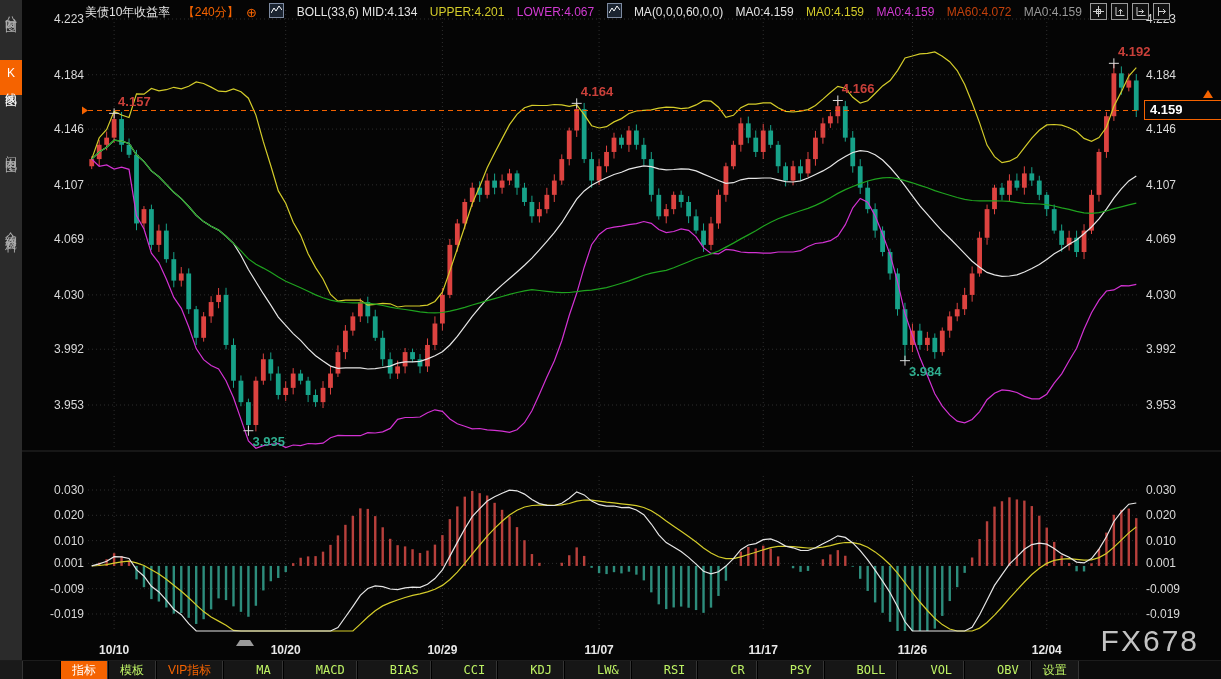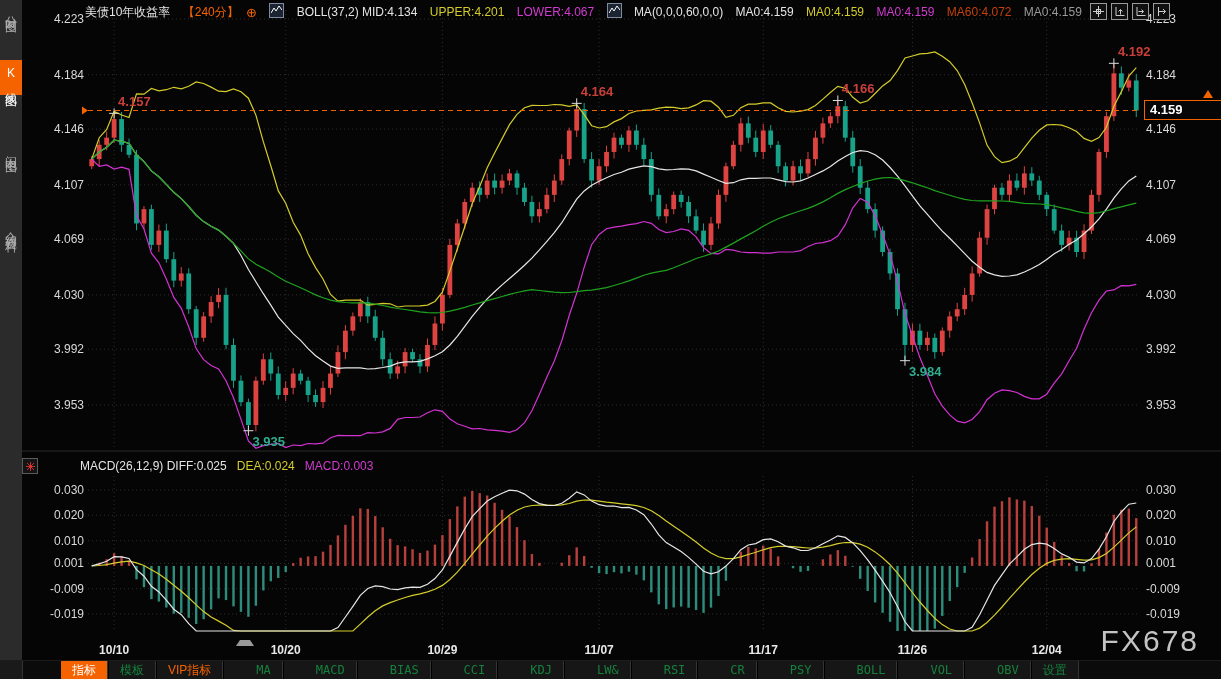--- a/index.html
+++ b/index.html
@@ -45,21 +45,21 @@
   #period .arr{font-size:10px;margin-left:6px;}
   #resize-handle{position:absolute;left:236px;top:640px;width:18px;height:6px;background:#9a9a9a;z-index:4;
                  clip-path:polygon(22% 0,78% 0,100% 100%,0 100%);cursor:ns-resize;}
   #watermark{position:absolute;right:22px;top:624px;z-index:4;font-size:30px;color:#d4d4d4;letter-spacing:2px;opacity:.92;}
 
   
   #toolbar{position:absolute;left:0;top:660px;width:1221px;height:19px;background:#0b0b0b;z-index:5;
            display:flex;align-items:stretch;border-top:1px solid #1c1c1c;box-sizing:border-box;}
   #tb-corner{width:22px;background:#1a1a1a;border-right:1px solid #333;}
   #tb-gap{width:37px;}
-  .tb-btn{padding:0 11px;font-size:12px;color:#15803d;border-right:1px solid #343434;border-left:1px solid #000;
+  .tb-btn{padding:0 11px;font-size:12px;color:#bef264;border-right:1px solid #343434;border-left:1px solid #000;
           background:#161616;display:flex;align-items:center;cursor:pointer;white-space:nowrap;}
   .tb-btn.mono{font-family:"DejaVu Sans Mono","Liberation Mono",monospace;padding-left:32px;}
   .tb-btn.active{background:#f56300;color:#fff;}
   .tb-btn.vip{color:#f56300;}
 </style>
 </head>
 <body>
 
 <div id="screen">
 
@@ -580,21 +580,21 @@
     <div class="side-tab" style="top:222px">合约资料</div>
   </aside>
 
   <div id="header">
     <span class="c-white">美债10年收益率</span>
     <span class="c-orange" style="margin-right:4px;text-align:right;">【240分】</span>
     <span class="c-orange oplus">⊕</span>
     <span class="mini-ico"><svg width="11" height="10">
           <polyline points="0,8 3,3 5,6 8,1 11,5" stroke="#fff" stroke-width="1" fill="none"></polyline>
         </svg></span>
-    <span class="c-white">BOLL(37,2) MID:4.134</span>
+    <span class="c-white">BOLL(33,6) MID:4.134</span>
     <span class="c-yellow">UPPER:4.201</span>
     <span class="c-magenta">LOWER:4.067</span>
     <span class="mini-ico"><svg width="11" height="10">
           <polyline points="0,8 3,3 5,6 8,1 11,5" stroke="#fff" stroke-width="1" fill="none"></polyline>
         </svg></span>
     <span class="c-white">MA(0,0,0,60,0,0)</span>
     <span class="c-white">MA0:4.159</span>
     <span class="c-yellow">MA0:4.159</span>
     <span class="c-magenta">MA0:4.159</span>
     <span class="c-green">MA60:4.072</span>
@@ -621,31 +621,20 @@
         </svg>
     </div>
     <div class="tool-btn">
       <svg width="11" height="11">
           <path d="M2.5 1v9" stroke="#ccc"></path>
           <path d="M2.5 5.5h7L7 3M9.5 5.5 7 8" stroke="#ccc" fill="none"></path>
         </svg>
     </div>
   </div>
 
-  <div id="macd-header">
-    <span class="set-ico">
-      <svg width="9" height="9">
-          <path d="M4.5 0v9M0 4.5h9M1 1l7 7M8 1 1 8" stroke="#c23030" stroke-width="1"></path>
-          <circle cx="4.5" cy="4.5" r="1.7" fill="#e03030"></circle>
-        </svg>
-    </span>
-    <span class="c-white">MACD(26,12,9) DIFF:0.025</span>
-    <span class="c-yellow">DEA:0.024</span>
-    <span class="c-magenta">MACD:0.003</span>
-  </div>
 
   <div class="price-tag" style="top: 100.496px;">
     <span class="tag-arrow"></span>
     <span>4.159</span>
   </div>
 
   <div id="period">
     <span>240分</span><span class="arr">▲</span>
   </div>
 

